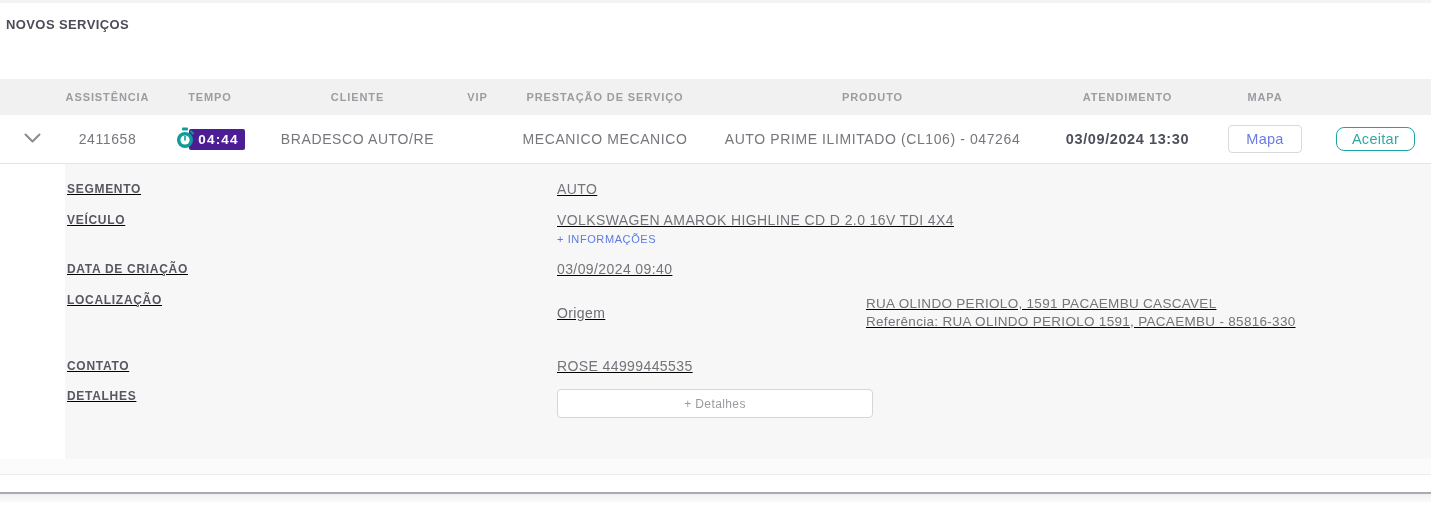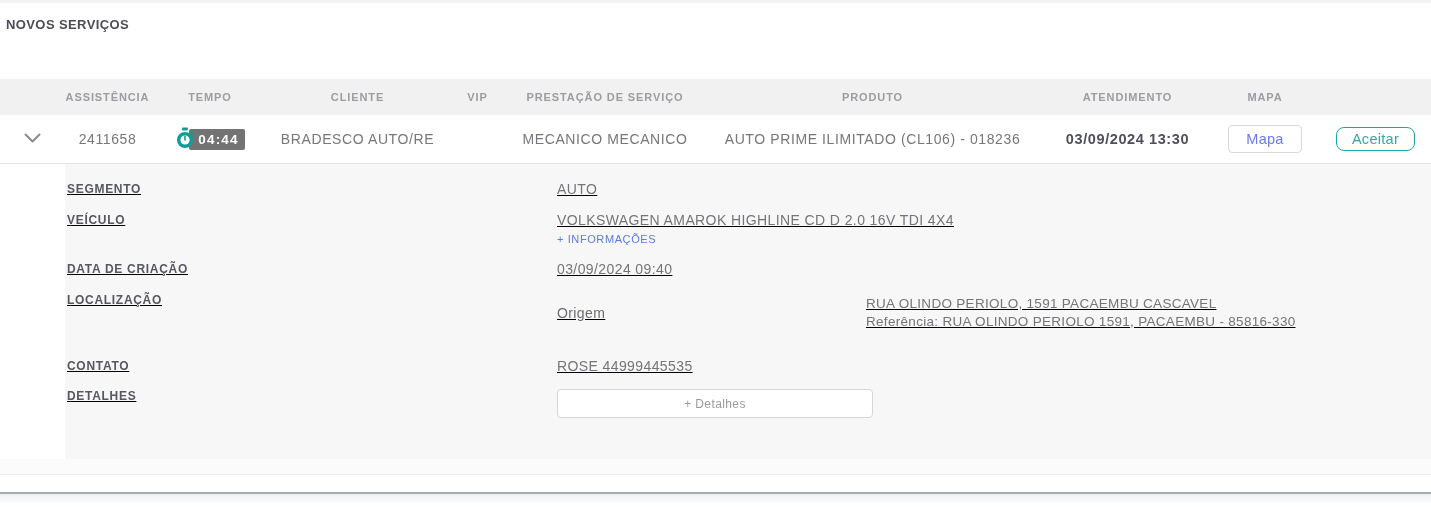--- a/index.html
+++ b/index.html
@@ -16,21 +16,21 @@
   .thead { background:#f1f1f2; height:36px; }
   .th { text-align:center; font-size:11px; font-weight:700; color:#9c9ca1;
     letter-spacing:0.9px; }
   .trow { height:49px; background:#fff; border-bottom:1px solid #e4e4e6; }
   .td { text-align:center; font-size:14px; color:#76767c; letter-spacing:0.6px; }
   .td.bold { font-weight:700; color:#4d4f5c; font-size:14.5px; }
   .chevron-cell { display:flex; justify-content:center; align-items:center; cursor:pointer; }
 
   .timer-wrap { display:inline-flex; align-items:center; position:relative; }
   .stopwatch { margin-right:-6px; position:relative; z-index:2; }
-  .timer-badge { background:#737373; color:#fff; font-weight:700; font-size:13.5px;
+  .timer-badge { background:#4c1d95; color:#fff; font-weight:700; font-size:13.5px;
     letter-spacing:1.2px; padding:3px 6px 3px 9px; border-radius:2px; }
 
   .btn-mapa { display:inline-block; background:#fff; border:1px solid #d9d9dc;
     border-radius:4px; color:#6b7be4; font-size:14.5px; padding:5px 17px;
     letter-spacing:0.3px; cursor:pointer; font-family:inherit; }
   .btn-aceitar { display:inline-block; background:#fff; border:1.5px solid #1ea5a3;
     border-radius:8px; color:#33a7a5; font-size:14.5px; padding:3px 15px;
     letter-spacing:0.3px; cursor:pointer; font-family:inherit; }
 
   .detail-panel { margin-left:65px; background:#f7f7f8; padding:18px 0 41px 0;text-decoration:underline; }
@@ -94,21 +94,21 @@
           <circle cx="10" cy="13" r="4.6" fill="#ffffff"></circle>
           <line x1="10" y1="13" x2="10" y2="9.6" stroke="#0f9d99" stroke-width="1.6" stroke-linecap="round"></line>
         </svg>
       </span>
       <span class="timer-badge">04:44</span>
     </span>
   </div>
   <div class="td">BRADESCO AUTO/RE</div>
   <div class="td"></div>
   <div class="td">MECANICO MECANICO</div>
-  <div class="td">AUTO PRIME ILIMITADO (CL106) - 018236</div>
+  <div class="td">AUTO PRIME ILIMITADO (CL106) - 047264</div>
   <div class="td bold">03/09/2024 13:30</div>
   <div class="td">
     <button class="btn-mapa">Mapa</button>
   </div>
   <div class="td">
     <button class="btn-aceitar">Aceitar</button>
   </div>
 </div>
 
 <div class="detail-panel">

